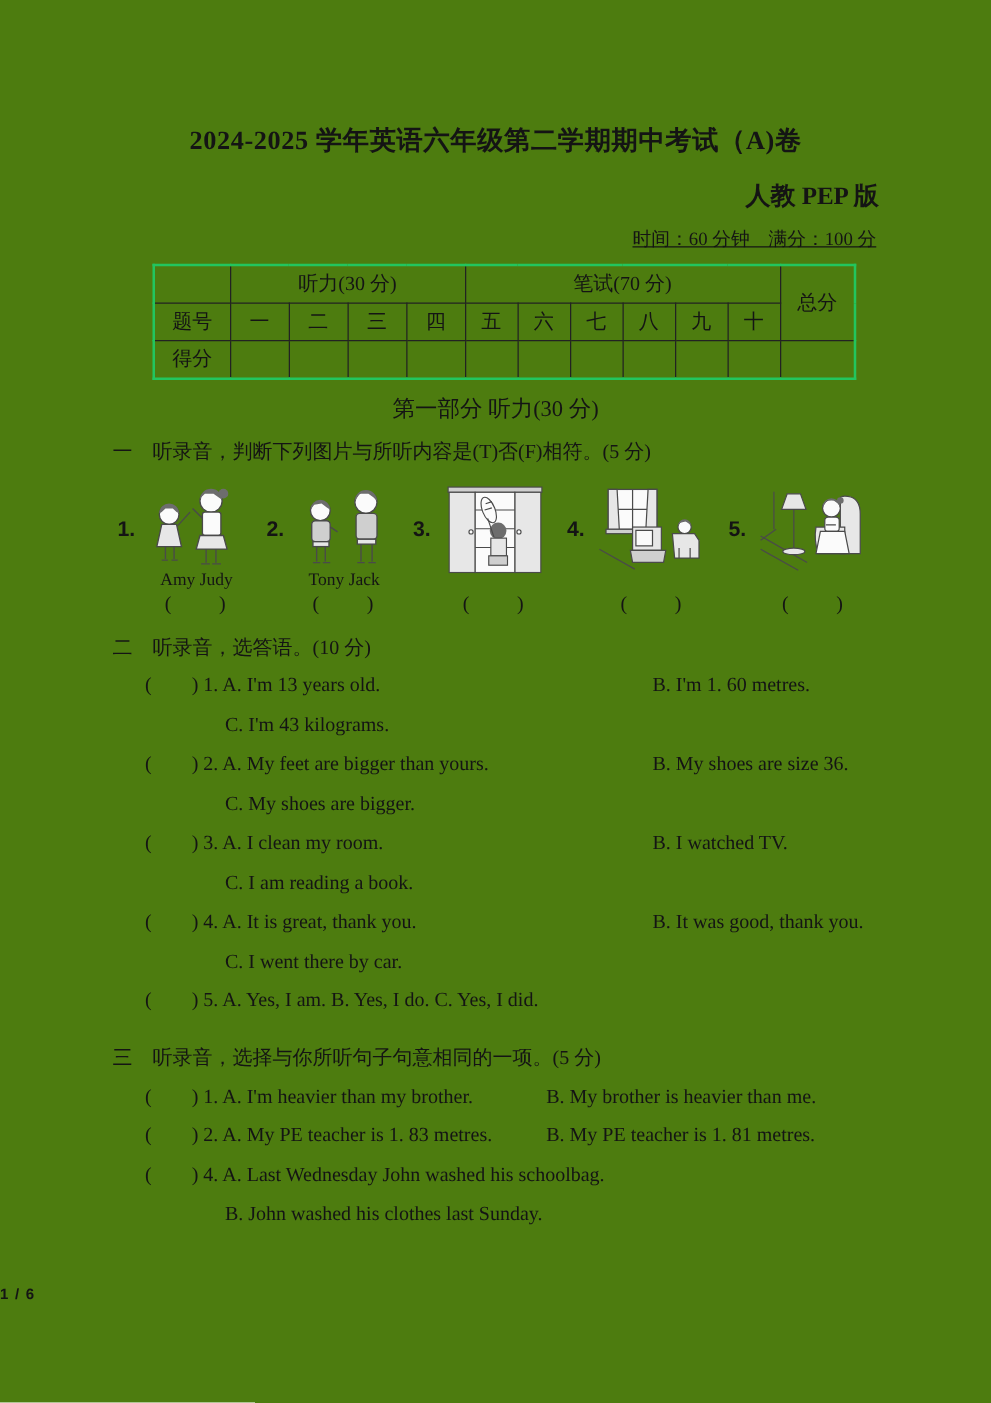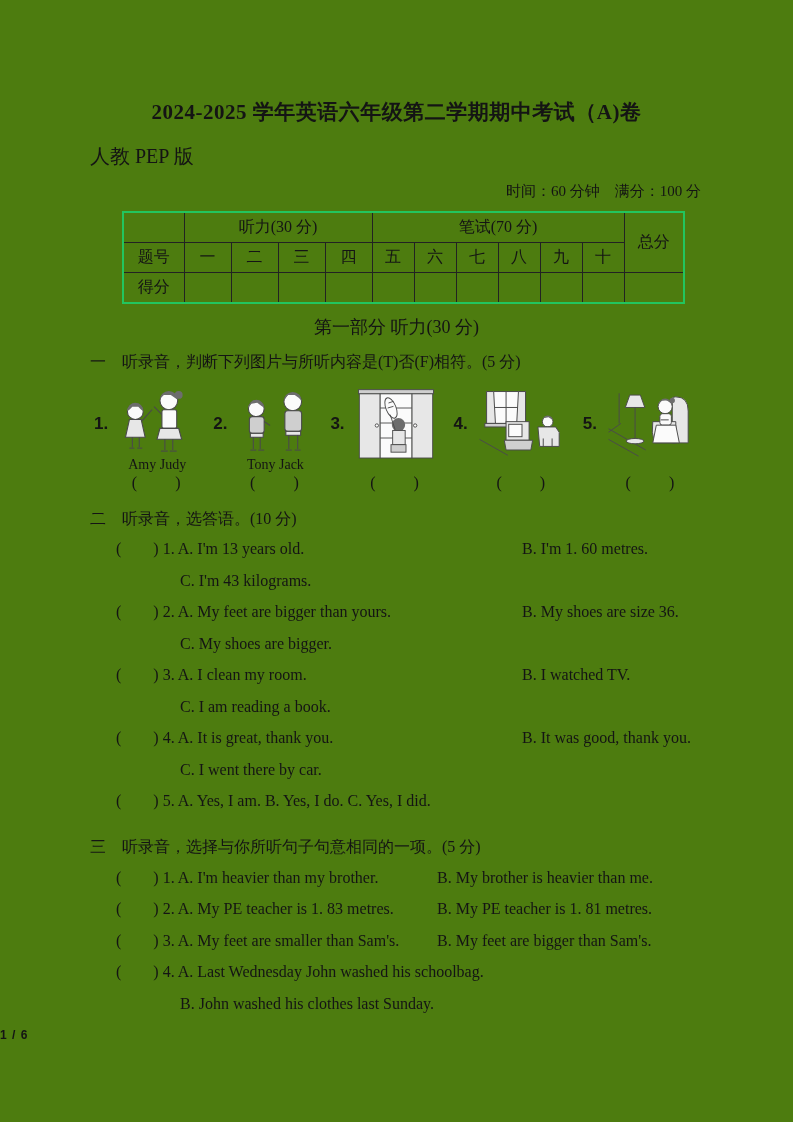--- a/index.html
+++ b/index.html
@@ -4,22 +4,22 @@
 <style>
   html,body { margin:0; padding:0; background:#ffffff; }
   .page {
     position:relative; width:793px; height:1122px; margin:0 auto;
     background:#4d7c0f; color:#141414; overflow:hidden;
     font-family:"Liberation Serif","DejaVu Serif",serif;
   }
   .content { padding:0 90px; }
 
   .title { margin-top:98px; text-align:center; font-size:21px; font-weight:bold; letter-spacing:.5px; }
-  .subtitle { margin-top:17px; text-align:left; font-size:20px; font-weight:normal; }
-  .meta { margin-top:12px; text-align:right; font-size:15px; padding-right:2px; }
+  .subtitle { margin-top:17px; text-align:right; font-size:20px; font-weight:bold; }
+  .meta { margin-top:12px; text-align:right; font-size:15px; padding-right:2px;text-decoration:underline; }
 
   table.score { border-collapse:collapse; table-layout:fixed; margin:10px 0 0 32px; border:2px solid #22c55e; }
   table.score td { border:1px solid #222; height:29px; padding:0; text-align:center; font-size:16px; }
 
   .part-heading { margin-top:11px; text-align:center; font-size:18px; }
   .line { font-size:16px; line-height:21px; }
   .instr { margin-top:12px; }
 
   .pics { display:flex; gap:10px; margin:16px 0 0 4px; }
   .pic-cell { display:flex; }
@@ -284,24 +284,20 @@
       <div style="height:10px"></div>
       <div class="line qrow">
         <span>(　　) 1. A. I'm heavier than my brother.</span>
         <span class="optB">B. My brother is heavier than me.</span>
       </div>
       <div class="line qrow">
         <span>(　　) 2. A. My PE teacher is 1. 83 metres.</span>
         <span class="optB">B. My PE teacher is 1. 81 metres.</span>
       </div>
       <div class="line qrow">
-        <span>(　　) 3. A. My feet are smaller than Sam's.</span>
-        <span class="optB">B. My feet are bigger than Sam's.</span>
-      </div>
-      <div class="line qrow">
         <span>(　　) 4. A. Last Wednesday John washed his schoolbag.</span>
       </div>
       <div class="line qrow cline">
         <span>B. John washed his clothes last Sunday.</span>
       </div>
     </div>
 
   </div>
 
   <div class="footer">1 / 6</div>

